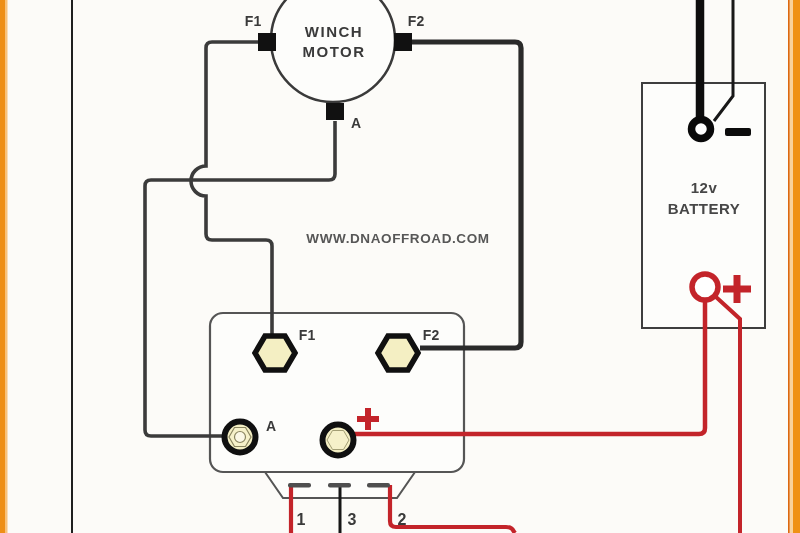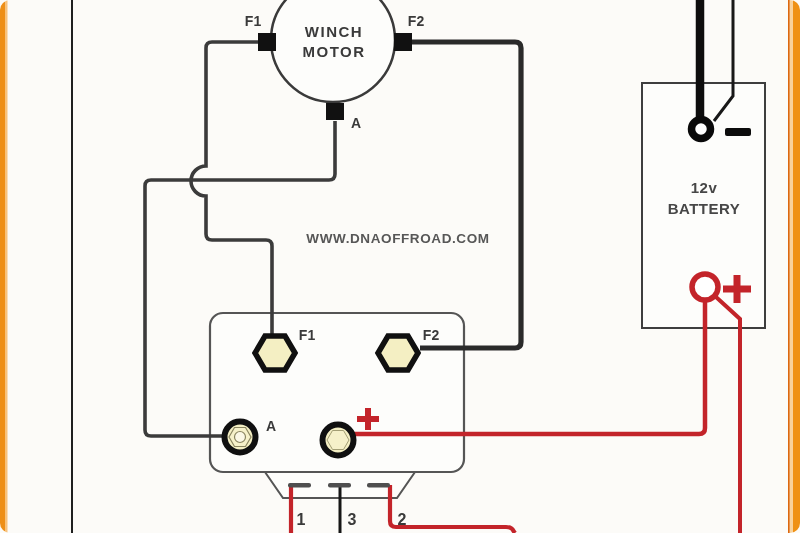--- a/index.html
+++ b/index.html
@@ -1,17 +1,17 @@
 <!DOCTYPE html>
 <html><head>
 <meta charset="utf-8">
 <style>
   html,body{margin:0;padding:0;background:#fcfbf8;}
   #stage{position:relative;width:800px;height:533px;overflow:hidden;background:#fcfbf8;
-         font-family:"Liberation Sans", sans-serif;border-radius:10px;}
+         font-family:"Liberation Sans", sans-serif;}
   svg{display:block;}
   text{font-family:"Liberation Sans", sans-serif;fill:#3a3a3a;}
   .term-label{font-weight:bold;font-size:14px;}
   .pin-label{font-weight:bold;font-size:16px;}
   .motor-label{font-weight:bold;font-size:15px;letter-spacing:1.5px;}
   .batt-label{font-weight:bold;font-size:15px;letter-spacing:.5px;fill:#474747;}
   .watermark{font-weight:bold;font-size:13.5px;letter-spacing:.6px;fill:#575757;}
 </style>
 </head>
 <body>

